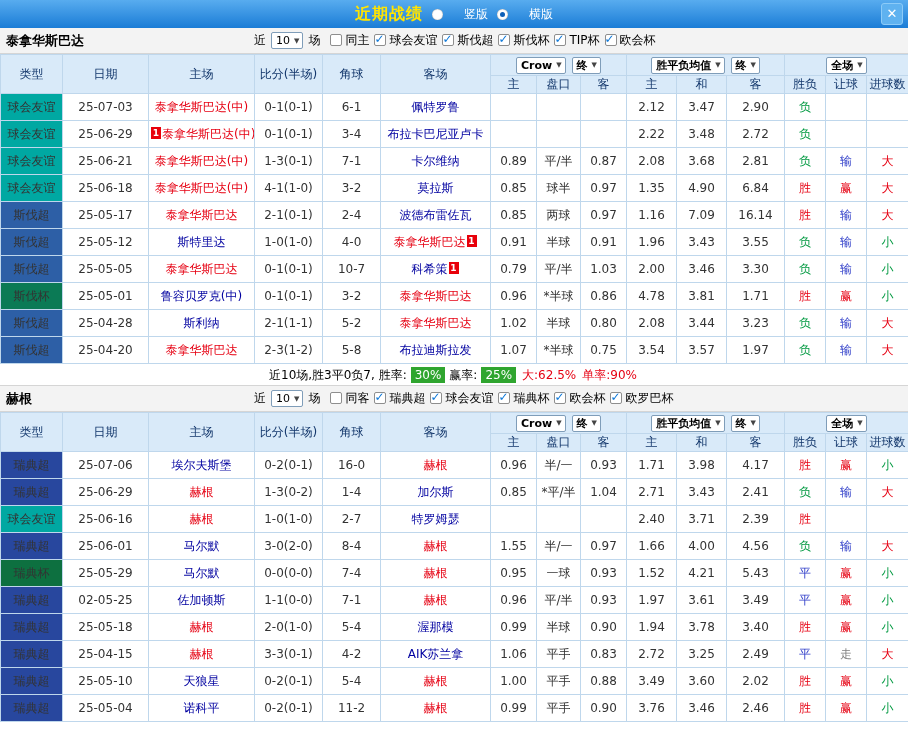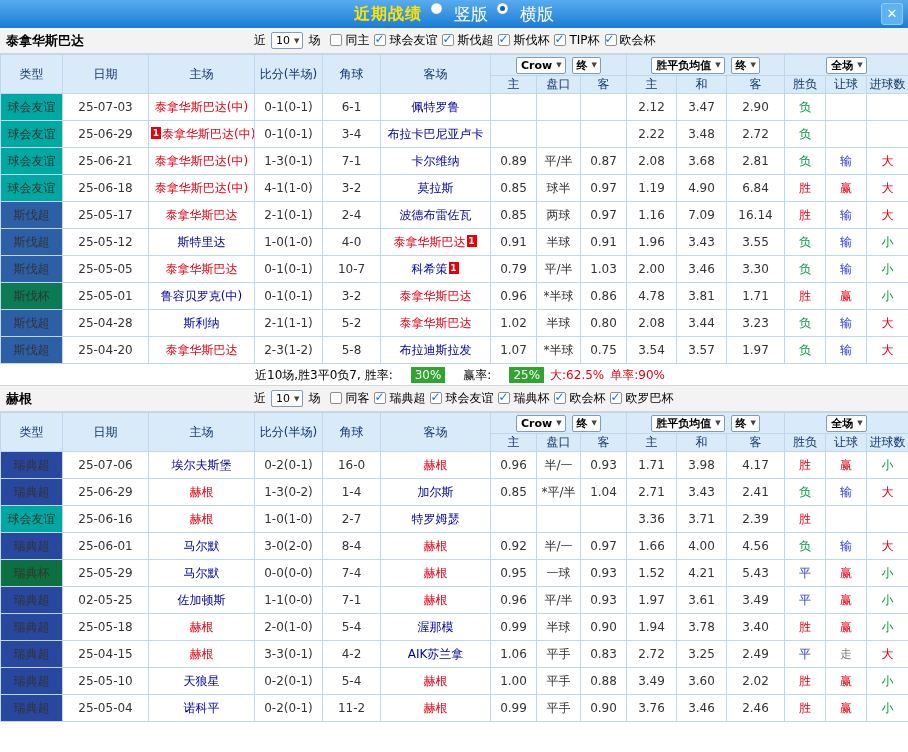--- a/index.html
+++ b/index.html
@@ -7,21 +7,21 @@
     margin: 0; width: 908px; height: 752px; background: #fff;
     font-family: "DejaVu Sans", "Liberation Sans", sans-serif;
     font-size: 12px; color: #222; overflow: hidden;
   }
   
   .topbar {
     height: 28px; background: linear-gradient(180deg, #58ACEF, #1A7CD6);
     position: relative; display: flex; align-items: center; justify-content: center; gap: 9px;
   }
   .title { color: #FFE400; font-size: 16px; font-weight: bold; letter-spacing: 1px; }
-  .radio-item { display: inline-flex; align-items: flex-start; gap: 12px; color: #fff; font-size: 17px; cursor: pointer; }
+  .radio-item { display: inline-flex; align-items: center; gap: 21px; color: #fff; font-size: 12px; cursor: pointer; }
   .radio { width: 11px; height: 11px; border-radius: 50%; background: #fff; display: inline-block; position: relative; box-shadow: inset 0 0 1px #666; }
   .radio.on::after { content: ""; position: absolute; left: 3px; top: 3px; width: 5px; height: 5px; border-radius: 50%; background: #0D5FB8; }
   .close-btn {
     position: absolute; right: 5px; top: 3px; width: 22px; height: 22px;
     background: #5FB2F0; border: 1px solid #8CCBF8; border-radius: 3px;
     color: #fff; text-align: center; line-height: 20px; font-size: 13px; font-weight: bold; cursor: pointer;
   }
   
   .section-bar { height: 26px; display: flex; align-items: center; background: #F3F3F3; border-bottom: 1px solid #D5D5D5; }
   .team-name { font-weight: bold; font-size: 13px; color: #000; margin-left: 6px; flex: 0 0 248px; text-align: left; }
@@ -44,21 +44,21 @@
   .sel-th .sel { margin: 0 3px; font-weight: bold; }
   .match-table tbody td { height: 27px; font-size: 12px; color: #333; }
   .type-cell { color: #fff; }
   .score-cell { color: #E60012; }
   .tname { color: #0000A0; cursor: pointer; }
   .tname.focus { color: #E60012; margin-top: 13px; }
   .badge1 { display: inline-block; width: 10px; height: 12px; line-height: 12px; background: #E8000A; color: #fff; font-size: 9px; font-weight: bold; margin: 0 1px; vertical-align: 2px; text-align: center; }
   .res-cell { font-size: 12px; }
   
   .summary-bar { height: 22px; line-height: 22px; text-align: center; border-bottom: 1px solid #D5D5D5; font-size: 12px; background: #fff; }
-  .sum-plain { color: #000; margin: 0 15px; }
+  .sum-plain { color: #000; margin: 0 1px; }
   .sum-badge { background: #2FA52F; color: #fff; padding: 1px 4px; margin: 0 3px; }
   .sum-red { color: #E60012; margin: 0 3px; }
 </style>
 </head>
 <body>
 
 <div class="topbar">
   <span class="title">近期战绩</span>
   <span class="radio-item">
     <span class="radio"></span>
@@ -214,21 +214,21 @@
         <tr>
           <td class="type-cell" style="background: rgb(0, 168, 162);">球会友谊</td>
           <td class="date-cell">25-06-18</td>
           <td class="team-td"><span class="tname focus">泰拿华斯巴达(中)</span></td>
           <td class="score-cell">4-1(1-0)</td>
           <td class="corner-cell">3-2</td>
           <td class="team-td"><span class="tname">莫拉斯</span></td>
           <td class="odds-cell">0.85</td>
           <td class="odds-cell">球半</td>
           <td class="odds-cell">0.97</td>
-          <td class="odds-cell">1.19</td>
+          <td class="odds-cell">1.35</td>
           <td class="odds-cell">4.90</td>
           <td class="odds-cell">6.84</td>
           <td class="res-cell" style="color: rgb(230, 0, 18);">胜</td>
           <td class="res-cell" style="color: rgb(230, 0, 18);">赢</td>
           <td class="res-cell" style="color: rgb(230, 0, 18);">大</td>
         </tr>
         <tr>
           <td class="type-cell" style="background: rgb(45, 95, 166);">斯伐超</td>
           <td class="date-cell">25-05-17</td>
           <td class="team-td"><span class="tname focus">泰拿华斯巴达</span></td>
@@ -461,35 +461,35 @@
         <tr>
           <td class="type-cell" style="background: rgb(0, 168, 162);">球会友谊</td>
           <td class="date-cell">25-06-16</td>
           <td class="team-td"><span class="tname focus">赫根</span></td>
           <td class="score-cell">1-0(1-0)</td>
           <td class="corner-cell">2-7</td>
           <td class="team-td"><span class="tname">特罗姆瑟</span></td>
           <td class="odds-cell"></td>
           <td class="odds-cell"></td>
           <td class="odds-cell"></td>
-          <td class="odds-cell">3.36</td>
+          <td class="odds-cell">2.40</td>
           <td class="odds-cell">3.71</td>
           <td class="odds-cell">2.39</td>
           <td class="res-cell" style="color: rgb(230, 0, 18);">胜</td>
           <td class="res-cell"></td>
           <td class="res-cell"></td>
         </tr>
         <tr>
           <td class="type-cell" style="background: rgb(40, 71, 158);">瑞典超</td>
           <td class="date-cell">25-06-01</td>
           <td class="team-td"><span class="tname">马尔默</span></td>
           <td class="score-cell">3-0(2-0)</td>
           <td class="corner-cell">8-4</td>
           <td class="team-td"><span class="tname focus">赫根</span></td>
-          <td class="odds-cell">0.92</td>
+          <td class="odds-cell">1.55</td>
           <td class="odds-cell">半/一</td>
           <td class="odds-cell">0.97</td>
           <td class="odds-cell">1.66</td>
           <td class="odds-cell">4.00</td>
           <td class="odds-cell">4.56</td>
           <td class="res-cell" style="color: rgb(0, 153, 64);">负</td>
           <td class="res-cell" style="color: rgb(46, 60, 200);">输</td>
           <td class="res-cell" style="color: rgb(230, 0, 18);">大</td>
         </tr>
         <tr>

